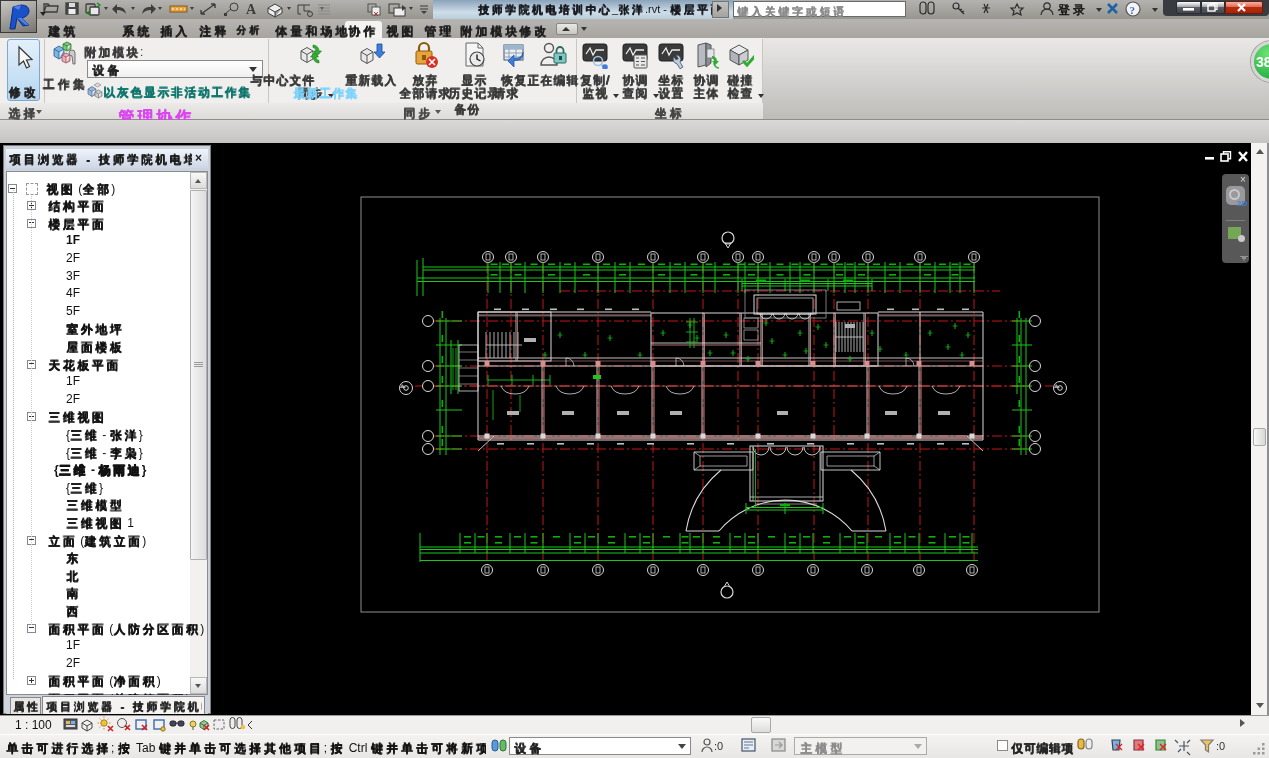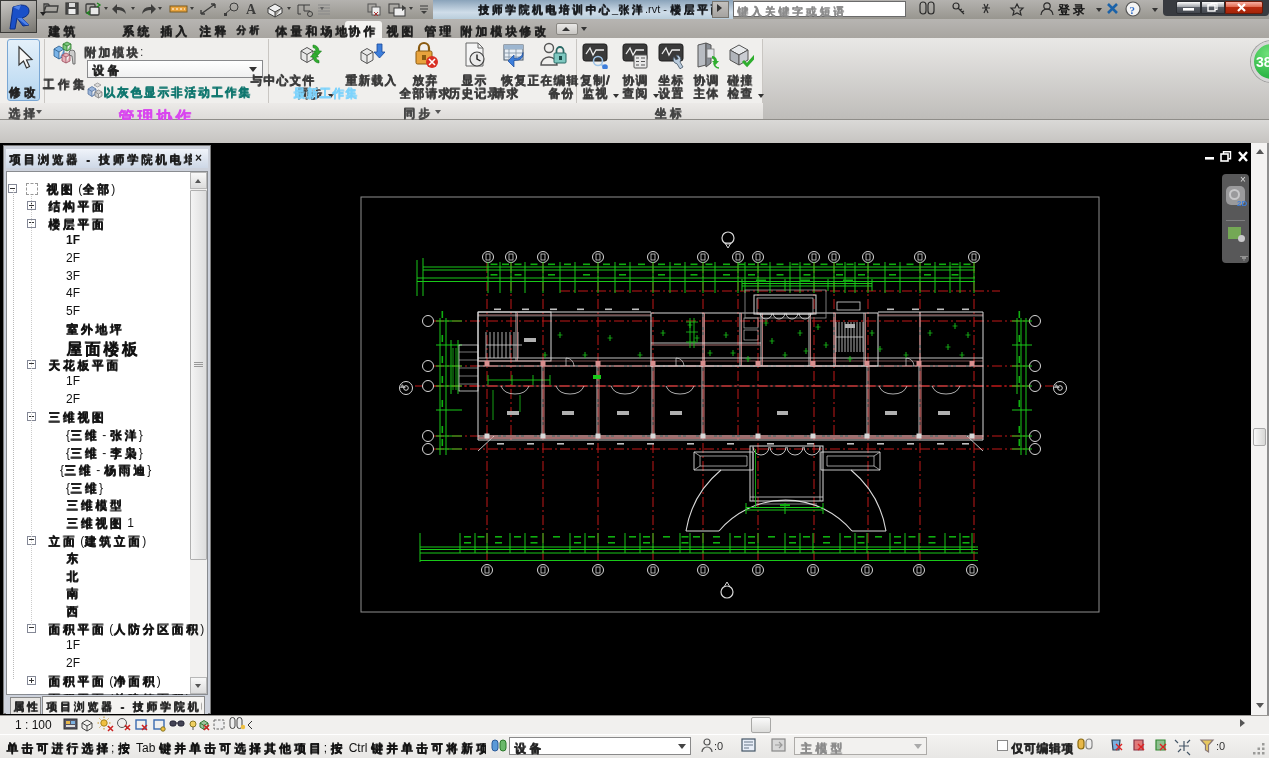--- a/index.html
+++ b/index.html
@@ -183,21 +183,21 @@
   </svg>
 <div class="abs" style="left:414.0px;top:74px;width:120px;text-align:center;font-size:12px;color:#3a3a3a;line-height:13px"><span class="cj2">显示</span></div>
 <div class="abs" style="left:414.0px;top:87px;width:120px;text-align:center;font-size:12px;color:#3a3a3a;line-height:13px"><span class="cj2">历史记录</span></div>
 <svg class="abs" style="left:500px;top:41px" width="28" height="28" viewBox="0 0 28 28">
     <rect x="4" y="4" width="19" height="15" fill="#e8eef5" stroke="#456" stroke-width="1"></rect>
 <path d="M4,8 h19 M4,12 h19 M4,16 h19 M9,4 v15 M16,4 v15" stroke="#89a" stroke-width="0.9"></path>
 <rect x="4" y="4" width="19" height="4" fill="#9db6d0"></rect>
 <path d="M14,26 l-6,-6 6,-6 0,3.5 q8,0 9,-6 1,8 -9,8 Z" fill="#3d7edb" stroke="#1a4a9a" stroke-width="0.7"></path>
   </svg>
 <div class="abs" style="left:454.0px;top:74px;width:120px;text-align:center;font-size:12px;color:#3a3a3a;line-height:13px"><span class="cj2">恢复</span></div>
-<div class="abs" style="left:454.0px;top:87px;width:120px;text-align:right;font-size:12px;color:#3a3a3a;line-height:13px"><span class="cj2">备份</span></div>
+<div class="abs" style="left:454.0px;top:103px;width:120px;text-align:left;font-size:12px;color:#3a3a3a;line-height:13px"><span class="cj2">备份</span></div>
 <svg class="abs" style="left:539px;top:41px" width="28" height="28" viewBox="0 0 28 28">
     <circle cx="10" cy="7" r="4.5" fill="none" stroke="#555" stroke-width="1.4"></circle>
 <path d="M2,24 a8,8 0 0 1 16,0 Z" fill="none" stroke="#555" stroke-width="1.4"></path>
 <rect x="15" y="12" width="12" height="10" rx="1" fill="#7fc8c0" stroke="#2a6a66" stroke-width="1"></rect>
 <path d="M17.5,12 v-2.5 a3.5,3.5 0 0 1 7,0 v2.5" fill="none" stroke="#2a6a66" stroke-width="1.8"></path>
 <rect x="20" y="15" width="3" height="4" fill="#1a4a48"></rect>
   </svg>
 <div class="abs" style="left:493.0px;top:74px;width:120px;text-align:center;font-size:12px;color:#3a3a3a;line-height:13px"><span class="cj2">正在编辑</span></div>
 <div class="abs" style="left:493.0px;top:87px;width:120px;text-align:left;font-size:12px;color:#3a3a3a;line-height:13px"><span class="cj2">请求</span></div>
 <svg class="abs" style="left:581px;top:41px" width="28" height="28" viewBox="0 0 28 28">
@@ -822,32 +822,32 @@
 <div class="abs" style="left:48px;top:198.1px;font-size:12px;color:#111;font-weight:normal;white-space:nowrap"><span class="cjr">结</span><span class="cjr">构</span><span class="cjr">平</span><span class="cjr">面</span></div>
 <div class="abs" style="left:27px;top:218.7px;width:9px;height:9px;border:1px solid #848896;background:#fff"></div>
 <div class="abs" style="left:29px;top:222.2px;width:5px;height:1px;background:#333"></div>
 <div class="abs" style="left:48px;top:215.7px;font-size:12px;color:#111;font-weight:normal;white-space:nowrap"><span class="cjr">楼</span><span class="cjr">层</span><span class="cjr">平</span><span class="cjr">面</span></div>
 <div class="abs" style="left:66px;top:233.29999999999998px;font-size:12px;color:#111;font-weight:bold;white-space:nowrap">1F</div>
 <div class="abs" style="left:66px;top:250.89999999999998px;font-size:12px;color:#111;font-weight:normal;white-space:nowrap">2F</div>
 <div class="abs" style="left:66px;top:268.5px;font-size:12px;color:#111;font-weight:normal;white-space:nowrap">3F</div>
 <div class="abs" style="left:66px;top:286.1px;font-size:12px;color:#111;font-weight:normal;white-space:nowrap">4F</div>
 <div class="abs" style="left:66px;top:303.70000000000005px;font-size:12px;color:#111;font-weight:normal;white-space:nowrap">5F</div>
 <div class="abs" style="left:66px;top:321.30000000000007px;font-size:12px;color:#111;font-weight:normal;white-space:nowrap"><span class="cjr">室</span><span class="cjr">外</span><span class="cjr">地</span><span class="cjr">坪</span></div>
-<div class="abs" style="left:66px;top:338.9000000000001px;font-size:16px;color:#111;font-weight:normal;white-space:nowrap"><span class="cjr">屋</span><span class="cjr">面</span><span class="cjr">楼</span><span class="cjr">板</span></div>
+<div class="abs" style="left:66px;top:338.9000000000001px;font-size:12px;color:#111;font-weight:normal;white-space:nowrap"><span class="cjr">屋</span><span class="cjr">面</span><span class="cjr">楼</span><span class="cjr">板</span></div>
 <div class="abs" style="left:27px;top:359.5000000000001px;width:9px;height:9px;border:1px solid #848896;background:#fff"></div>
 <div class="abs" style="left:29px;top:363.0000000000001px;width:5px;height:1px;background:#333"></div>
 <div class="abs" style="left:48px;top:356.5000000000001px;font-size:12px;color:#111;font-weight:normal;white-space:nowrap"><span class="cjr">天</span><span class="cjr">花</span><span class="cjr">板</span><span class="cjr">平</span><span class="cjr">面</span></div>
 <div class="abs" style="left:66px;top:374.10000000000014px;font-size:12px;color:#111;font-weight:normal;white-space:nowrap">1F</div>
 <div class="abs" style="left:66px;top:391.70000000000016px;font-size:12px;color:#111;font-weight:normal;white-space:nowrap">2F</div>
 <div class="abs" style="left:27px;top:412.3000000000002px;width:9px;height:9px;border:1px solid #848896;background:#fff"></div>
 <div class="abs" style="left:29px;top:415.8000000000002px;width:5px;height:1px;background:#333"></div>
 <div class="abs" style="left:48px;top:409.3000000000002px;font-size:12px;color:#111;font-weight:normal;white-space:nowrap"><span class="cjr">三</span><span class="cjr">维</span><span class="cjr">视</span><span class="cjr">图</span></div>
 <div class="abs" style="left:66px;top:426.9000000000002px;font-size:12px;color:#111;font-weight:normal;white-space:nowrap">{<span class="cjr">三</span><span class="cjr">维</span> - <span class="cjr">张</span><span class="cjr">洋</span>}</div>
 <div class="abs" style="left:66px;top:444.5000000000002px;font-size:12px;color:#111;font-weight:normal;white-space:nowrap">{<span class="cjr">三</span><span class="cjr">维</span> - <span class="cjr">李</span><span class="cjr">枭</span>}</div>
-<div class="abs" style="left:60px;top:462.10000000000025px;font-size:12px;color:#111;font-weight:normal;white-space:nowrap">{<span class="cjr">三</span><span class="cjr">维</span> - <span class="cjr">杨</span><span class="cjr">雨</span><span class="cjr">迪</span>}</div>
+<div class="abs" style="left:54px;top:462.10000000000025px;font-size:12px;color:#111;font-weight:bold;white-space:nowrap">{<span class="cjr">三</span><span class="cjr">维</span> - <span class="cjr">杨</span><span class="cjr">雨</span><span class="cjr">迪</span>}</div>
 <div class="abs" style="left:66px;top:479.7000000000003px;font-size:12px;color:#111;font-weight:normal;white-space:nowrap">{<span class="cjr">三</span><span class="cjr">维</span>}</div>
 <div class="abs" style="left:66px;top:497.3000000000003px;font-size:12px;color:#111;font-weight:normal;white-space:nowrap"><span class="cjr">三</span><span class="cjr">维</span><span class="cjr">模</span><span class="cjr">型</span></div>
 <div class="abs" style="left:66px;top:514.9000000000003px;font-size:12px;color:#111;font-weight:normal;white-space:nowrap"><span class="cjr">三</span><span class="cjr">维</span><span class="cjr">视</span><span class="cjr">图</span> 1</div>
 <div class="abs" style="left:27px;top:535.5000000000003px;width:9px;height:9px;border:1px solid #848896;background:#fff"></div>
 <div class="abs" style="left:29px;top:539.0000000000003px;width:5px;height:1px;background:#333"></div>
 <div class="abs" style="left:48px;top:532.5000000000003px;font-size:12px;color:#111;font-weight:normal;white-space:nowrap"><span class="cjr">立</span><span class="cjr">面</span> (<span class="cjr">建</span><span class="cjr">筑</span><span class="cjr">立</span><span class="cjr">面</span>)</div>
 <div class="abs" style="left:66px;top:550.1000000000004px;font-size:12px;color:#111;font-weight:normal;white-space:nowrap"><span class="cjr">东</span></div>
 <div class="abs" style="left:66px;top:567.7000000000004px;font-size:12px;color:#111;font-weight:normal;white-space:nowrap"><span class="cjr">北</span></div>
 <div class="abs" style="left:66px;top:585.3000000000004px;font-size:12px;color:#111;font-weight:normal;white-space:nowrap"><span class="cjr">南</span></div>
 <div class="abs" style="left:66px;top:602.9000000000004px;font-size:12px;color:#111;font-weight:normal;white-space:nowrap"><span class="cjr">西</span></div>

